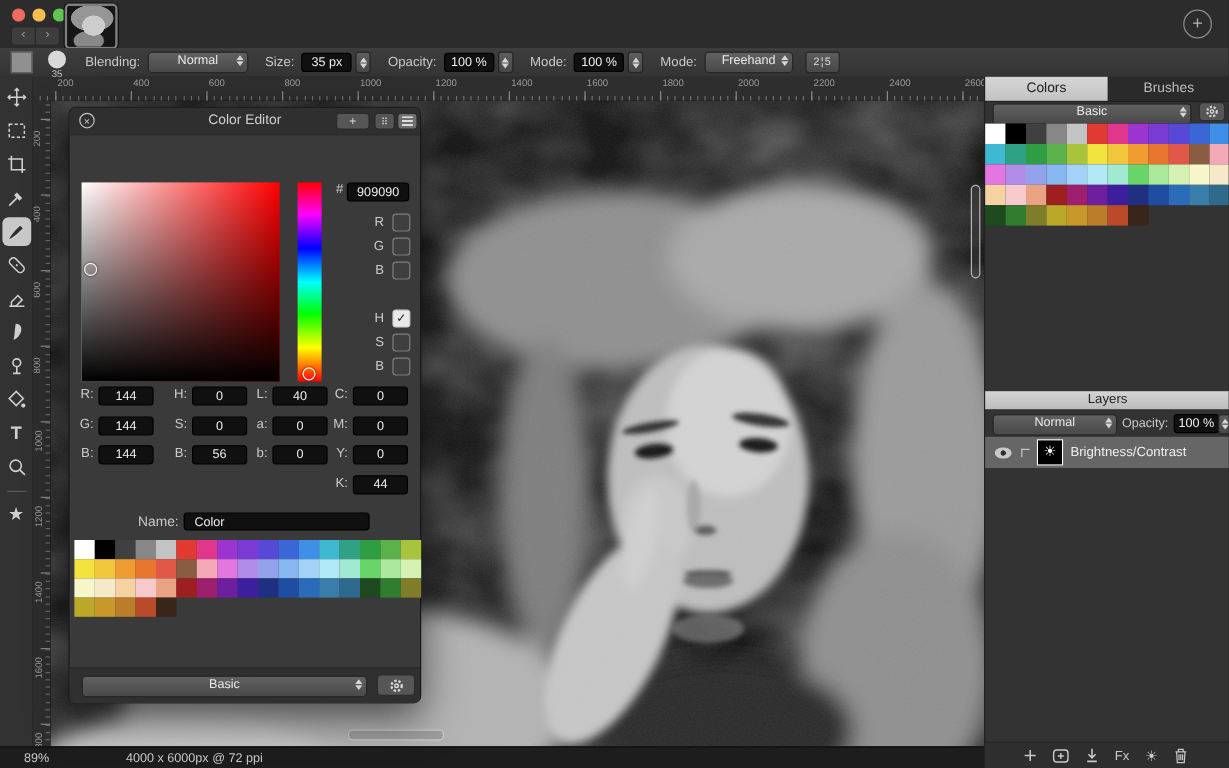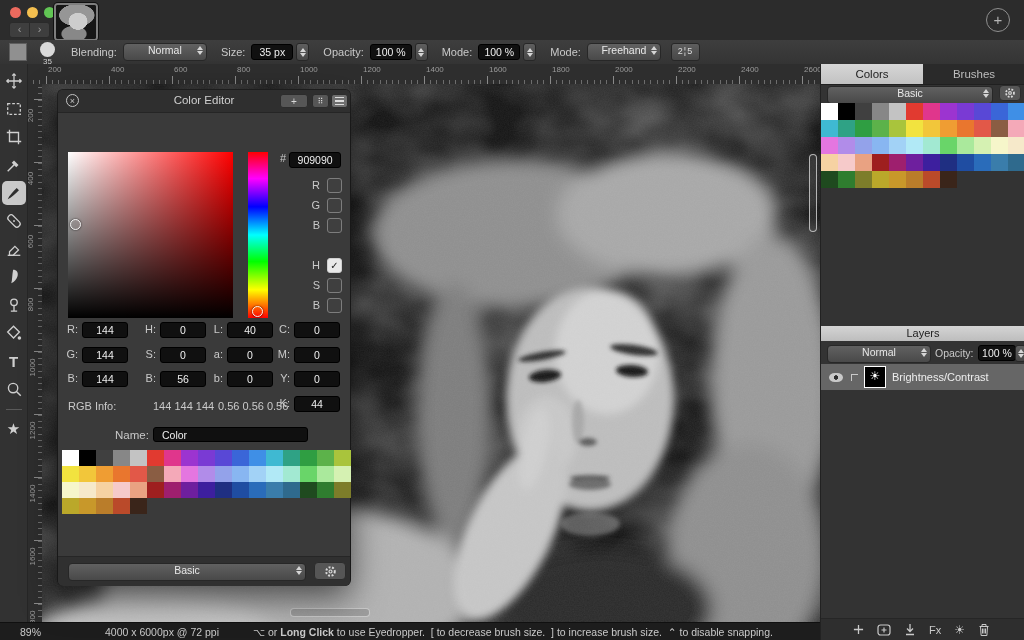--- a/index.html
+++ b/index.html
@@ -707,25 +707,20 @@
         </div>
         <div class="vfield" style="left: 212px; top: 281px;">
           <span class="flabel">Y:</span>
           <span class="finput">0</span>
         </div>
         <div class="vfield" style="left: 212px; top: 306px;">
           <span class="flabel">K:</span>
           <span class="finput">44</span>
         </div>
       </div>
-    <div class="rgbinfo">
-      <span>RGB Info:</span>
-      <span class="v1">144 144 144</span>
-      <span class="v2">0.56 0.56 0.56</span>
-    </div>
     <div class="namerow">
       <span class="name-label">Name:</span>
       <div class="name-field">Color</div>
     </div>
     <div id="editor-swatches">
         <div class="swatch" style="background: rgb(255, 255, 255);"></div>
         <div class="swatch" style="background: rgb(0, 0, 0);"></div>
         <div class="swatch" style="background: rgb(64, 64, 64);"></div>
         <div class="swatch" style="background: rgb(135, 135, 135);"></div>
         <div class="swatch" style="background: rgb(195, 195, 195);"></div>
@@ -927,16 +922,15 @@
           <svg width="12" height="14" viewBox="0 0 12 14">
             <path d="M1.5 3.5h9M4 3V1.5h4V3M2.5 3.5l.6 9h5.8l.6-9M4.5 5.5v5M6 5.5v5M7.5 5.5v5" stroke="#c9c9c9" stroke-width="1" fill="none"></path>
           </svg>
         </div>
     </div>
   </div>
 
   <div class="statusbar">
     <span class="sb-zoom">89%</span>
     <span class="sb-info">4000 x 6000px @ 72 ppi</span>
-    <span class="sb-hint"><span>⌥ or </span><b>Long Click</b><span> to use Eyedropper.  [ to decrease brush size.  ] to increase brush size.  ⌃ to disable snapping.</span></span>
   </div>
 
 </div>
 
 </body></html>

